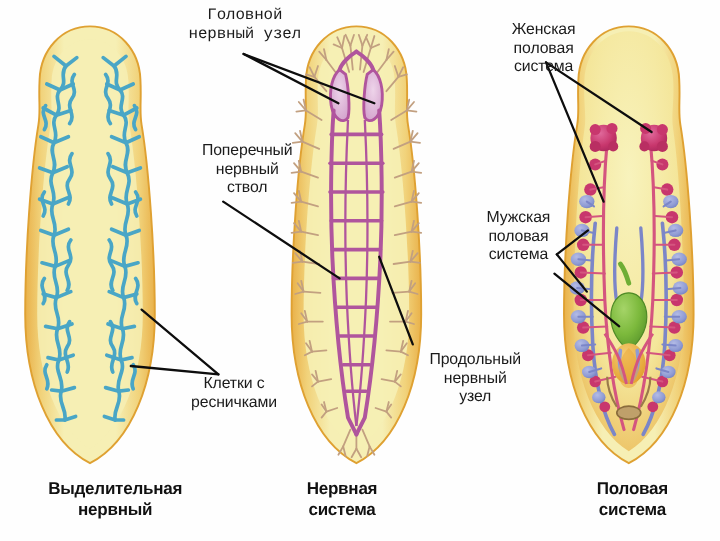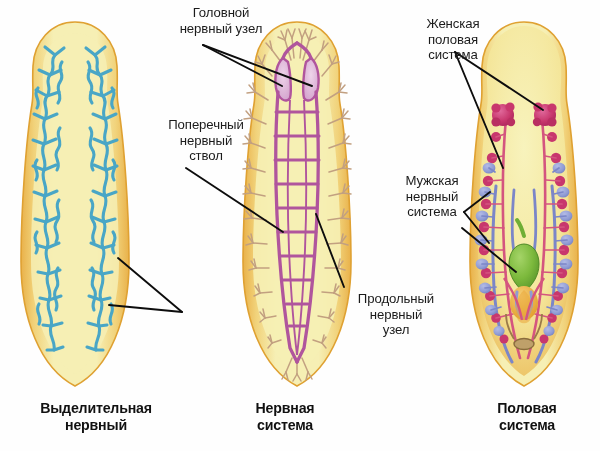--- a/index.html
+++ b/index.html
@@ -39,21 +39,21 @@
     color: #111111;
     font-family: "Liberation Sans", sans-serif;
     font-size: 14.2px;
     font-weight: bold;
     line-height: 1.2;
     text-align: center;
     white-space: pre-line;
     letter-spacing: -0.2px;
   }
   
-  #lbl-ganglion   { left: 145px; top: 5px;   width: 152px; }
+  #lbl-ganglion   { left: 128px; top: 5px;   width: 152px; font-family: Liberation Mono, monospace; }
   #lbl-transverse { left: 140px; top: 117px; width: 132px; }
   #lbl-cilia      { left: 132px; top: 311px; width: 126px; }
   #lbl-longitud   { left: 334px; top: 291px; width: 124px; }
   #lbl-female     { left: 390px; top: 16px;   width: 126px; }
   #lbl-male       { left: 372px; top: 173px; width: 120px; }
   #cap-excretory  { left: 6px;   top: 400px; width: 180px; }
   #cap-nervous    { left: 220px; top: 400px; width: 130px; }
   #cap-reprod     { left: 462px; top: 400px; width: 130px; }
 </style>
 </head>
@@ -584,31 +584,33 @@
     </g>
   </svg>
 
   <div class="label" id="lbl-ganglion">Головной
 нервный узел</div>
 
   <div class="label" id="lbl-transverse">Поперечный
 нервный
 ствол</div>
 
+  <div class="label" id="lbl-cilia">Клетки с
+ресничками</div>
 
   <div class="label" id="lbl-longitud">Продольный
 нервный
 узел</div>
 
   <div class="label" id="lbl-female">Женская
 половая
 система</div>
 
   <div class="label" id="lbl-male">Мужская
-нервный
+половая
 система</div>
 
   <div class="caption" id="cap-excretory">Выделительная
 нервный</div>
 
   <div class="caption" id="cap-nervous">Нервная
 система</div>
 
   <div class="caption" id="cap-reprod">Половая
 система</div>

